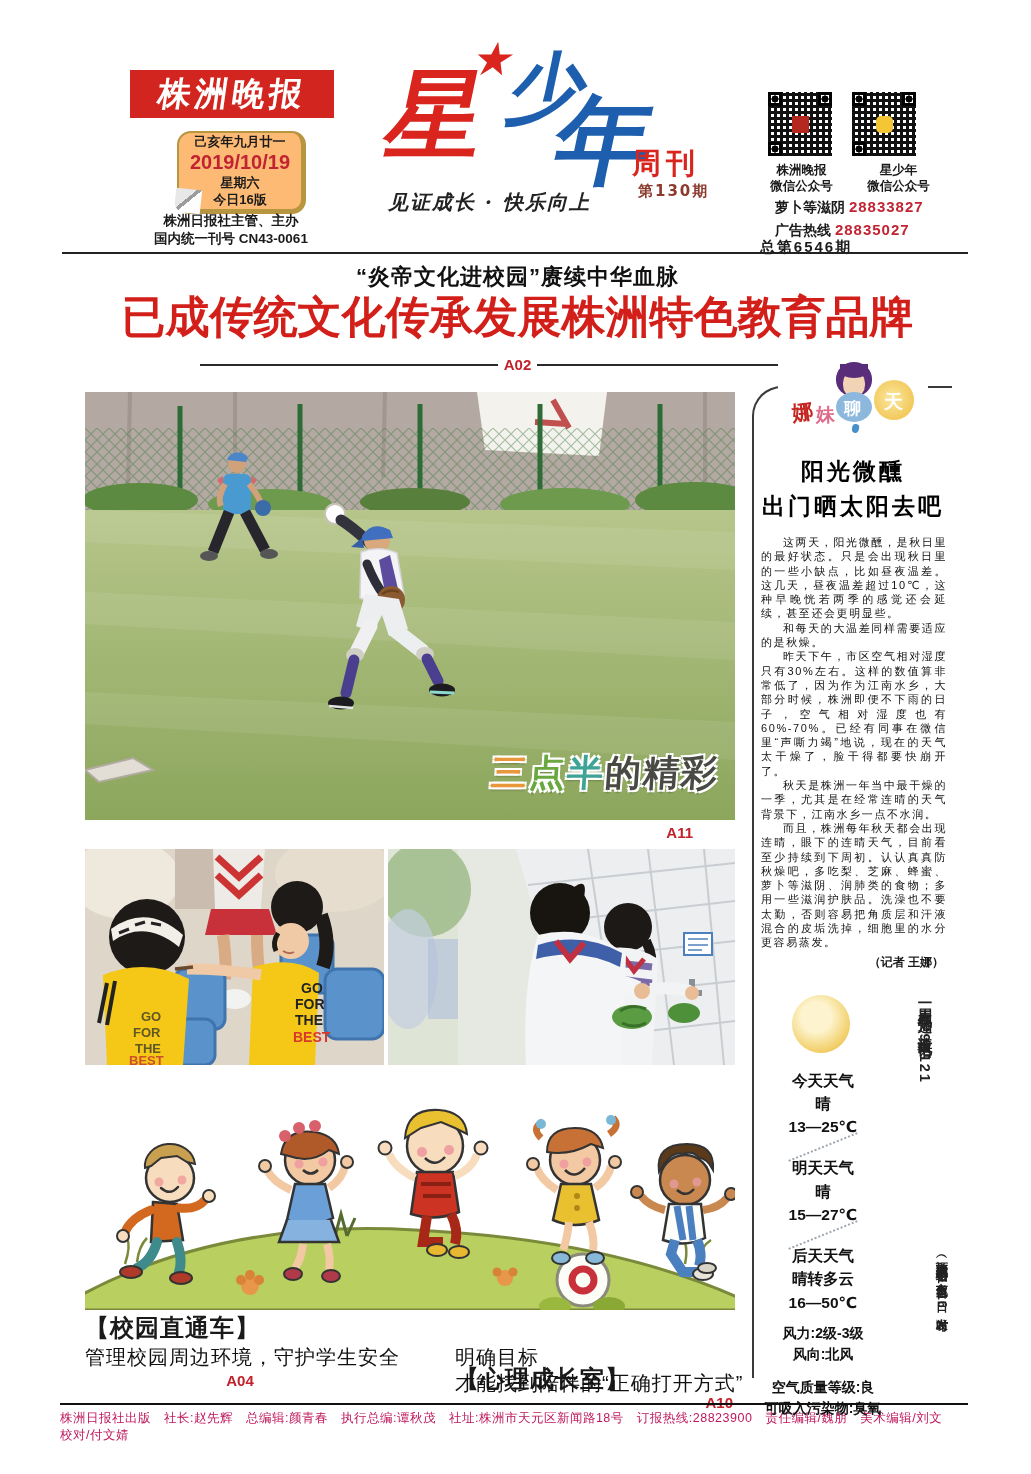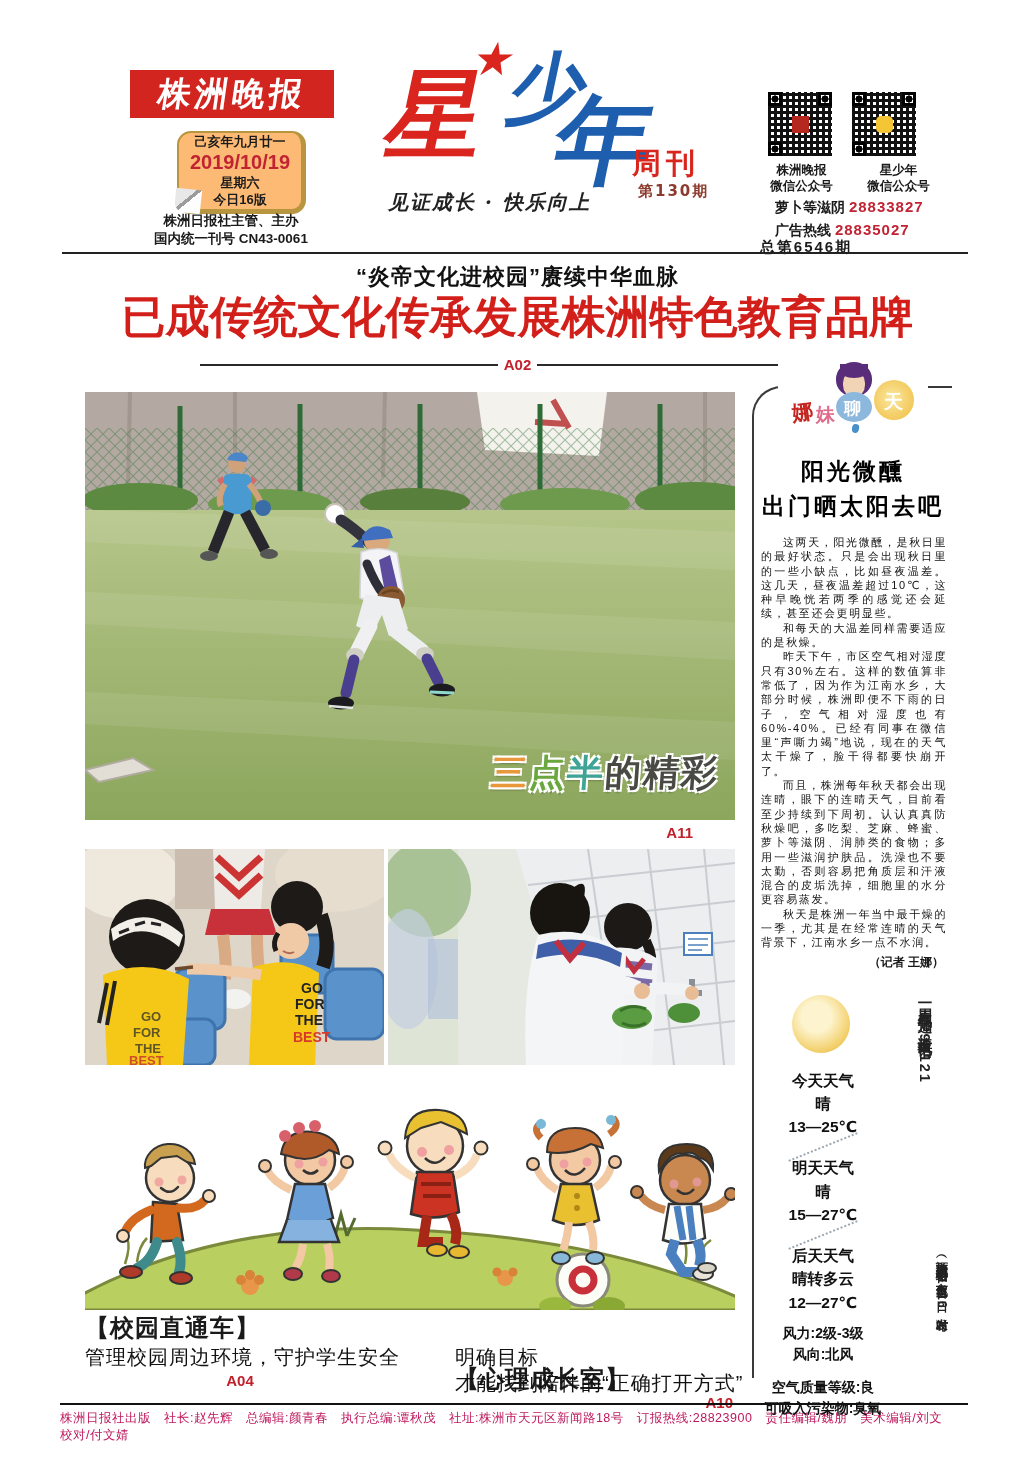--- a/index.html
+++ b/index.html
@@ -534,40 +534,40 @@
     </div>
 
     <div class="art-title">
       <div>阳光微醺</div>
       <div>出门晒太阳去吧</div>
     </div>
 
     <div class="art-body">
       <p>这两天，阳光微醺，是秋日里的最好状态。只是会出现秋日里的一些小缺点，比如昼夜温差。这几天，昼夜温差超过10℃，这种早晚恍若两季的感觉还会延续，甚至还会更明显些。</p>
       <p>和每天的大温差同样需要适应的是秋燥。</p>
-      <p>昨天下午，市区空气相对湿度只有30%左右。这样的数值算非常低了，因为作为江南水乡，大部分时候，株洲即便不下雨的日子，空气相对湿度也有60%-40%。已经有同事在微信里“声嘶力竭”地说，现在的天气太干燥了，脸干得都要快崩开了。</p>
+      <p>昨天下午，市区空气相对湿度只有30%左右。这样的数值算非常低了，因为作为江南水乡，大部分时候，株洲即便不下雨的日子，空气相对湿度也有60%-70%。已经有同事在微信里“声嘶力竭”地说，现在的天气太干燥了，脸干得都要快崩开了。</p>
+      <p>秋天是株洲一年当中最干燥的一季，尤其是在经常连晴的天气背景下，江南水乡一点不水润。</p>
       <p>而且，株洲每年秋天都会出现连晴，眼下的连晴天气，目前看至少持续到下周初。认认真真防秋燥吧，多吃梨、芝麻、蜂蜜、萝卜等滋阴、润肺类的食物；多用一些滋润护肤品。洗澡也不要太勤，否则容易把角质层和汗液混合的皮垢洗掉，细胞里的水分更容易蒸发。</p>
-      <p>秋天是株洲一年当中最干燥的一季，尤其是在经常连晴的天气背景下，江南水乡一点不水润。</p>
     </div>
     <div class="byline">（记者 王娜）</div>
 
     <div class="weather">
       <div class="sun-big"></div>
       <div class="wx-stack" style="top:76px;">
         <div>今天天气</div>
         <div>晴</div>
         <div class="wx-temp">13—25℃</div>
         <div class="wx-div"></div>
         <div>明天天气</div>
         <div>晴</div>
         <div class="wx-temp">15—27℃</div>
         <div class="wx-div"></div>
         <div>后天天气</div>
         <div>晴转多云</div>
-        <div class="wx-temp">12—27℃</div>
+        <div class="wx-temp">16—50℃</div>
         <div class="wx-extra">风力:2级-3级</div>
         <div class="wx-extra" style="margin-top:0;">风向:北风</div>
         <div class="wx-air">空气质量等级:良</div>
         <div class="wx-air" style="margin-top:0;">可吸入污染物:臭氧</div>
       </div>
       <div class="v-note1">一周天气早知道，请拨电话96121</div>
       <div class="v-note2">（市环境监测中心站、市气象台18日16时发布）</div>
     </div>
   </div>
 

